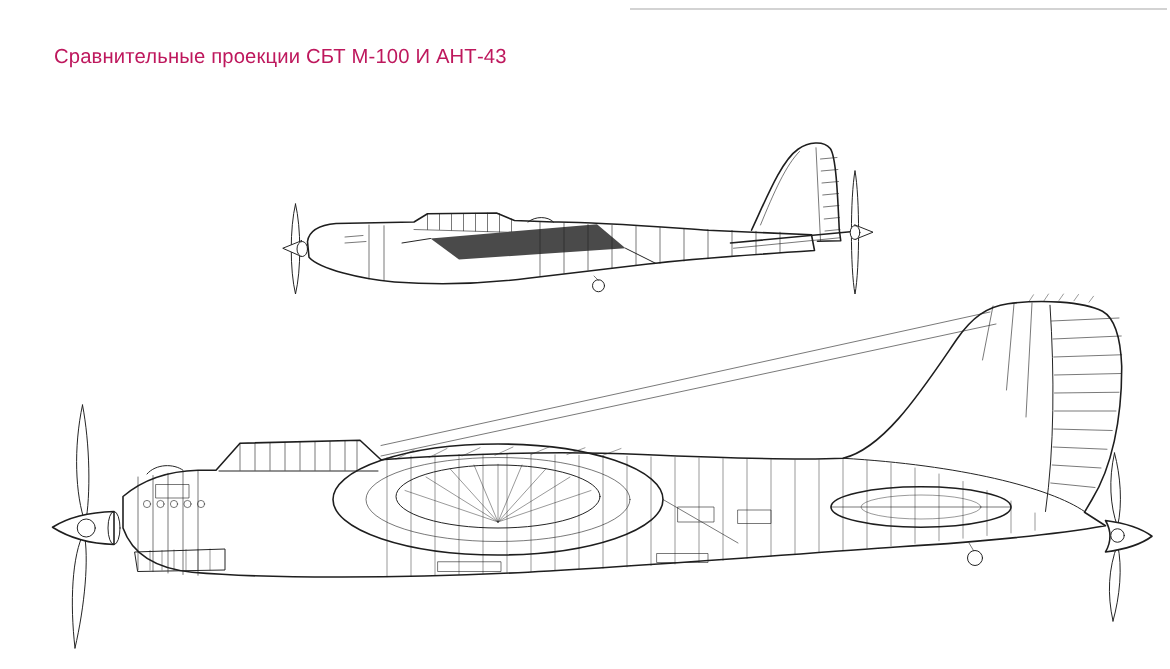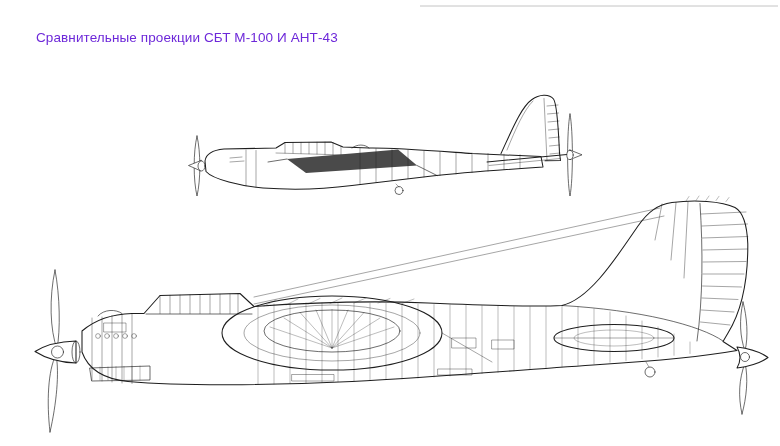--- a/index.html
+++ b/index.html
@@ -7,21 +7,21 @@
     position:relative;
     width:780px;height:446px;
     background:#ffffff;
     overflow:hidden;
     font-family:"Liberation Sans", sans-serif;
   }
   .title{
     position:absolute;
     left:36px;top:30px;
     font-size:13.5px;
-    color:#6d28d9;
+    color:#be185d;
     letter-spacing:.1px;
   }
   svg.drawing{position:absolute;left:0;top:0;}
   
   .o{stroke-width:1.05;}   
   .m{stroke-width:.65;}    
   .d{stroke-width:.4;}     
   .f{stroke-width:.3;}     
 </style>
 </head>

